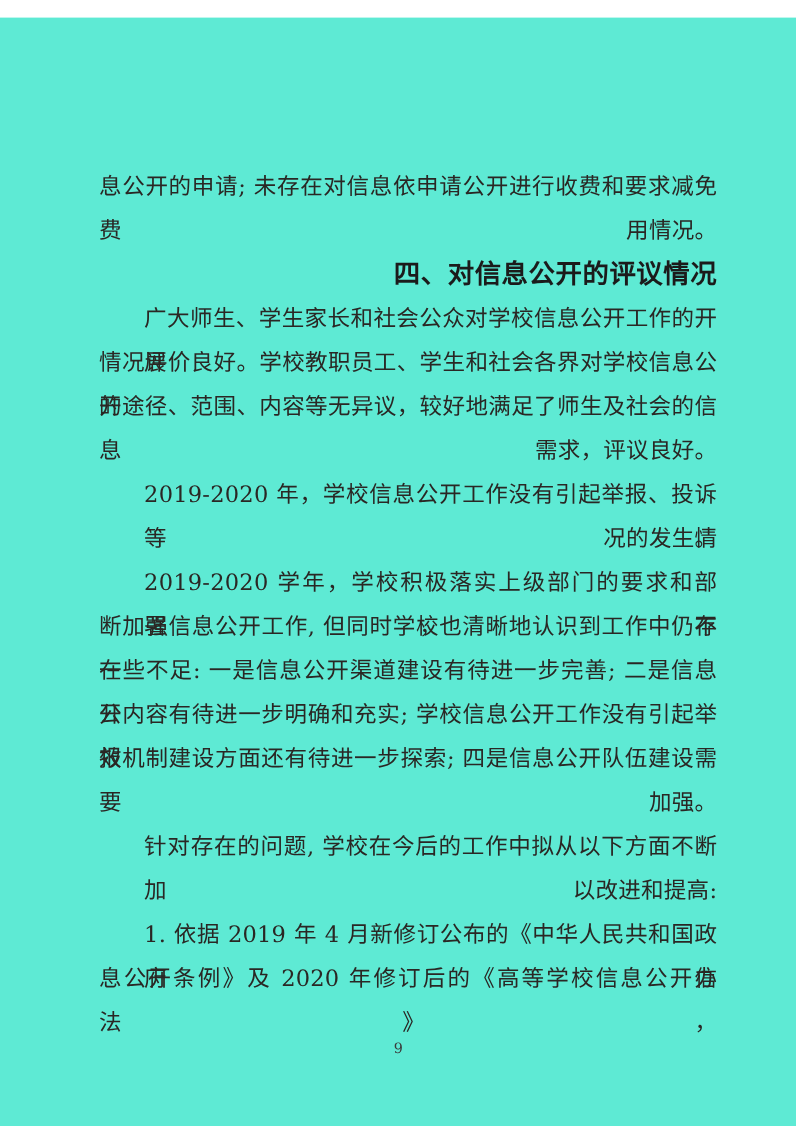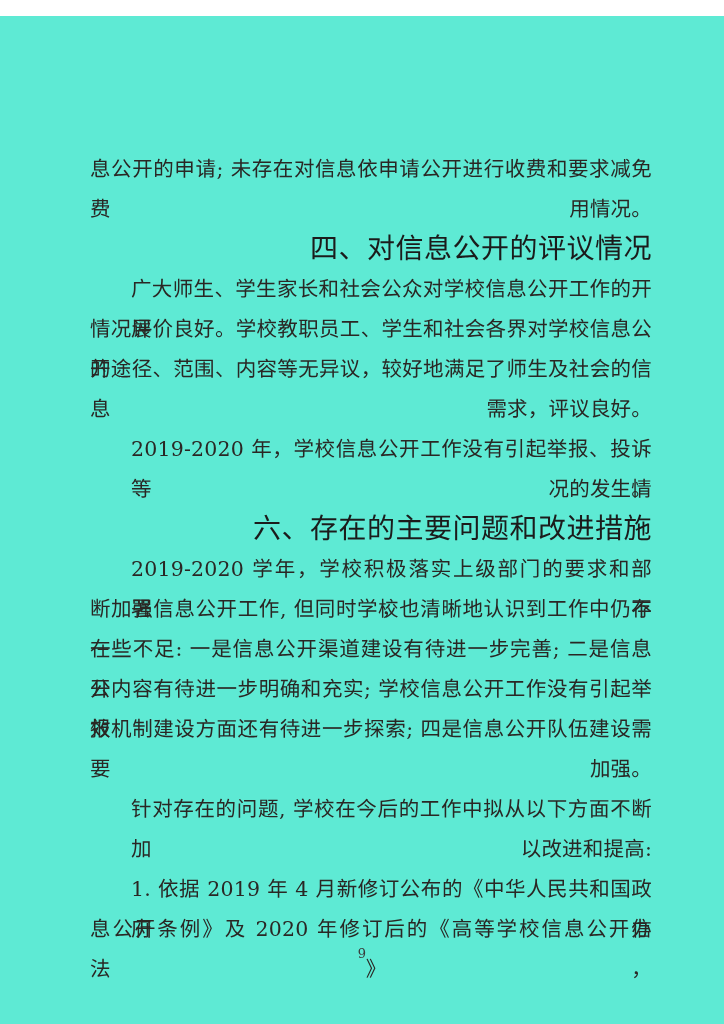--- a/index.html
+++ b/index.html
@@ -45,22 +45,22 @@
   
   .line.body {
     font-family: "DejaVu Serif", "Liberation Serif", serif;
     font-weight: 400;
     color: #2a2724;
   }
 
   
   .line.heading {
     font-family: "DejaVu Sans", "Liberation Sans", sans-serif;
-    font-weight: 400;
-    font-size: 28px;
+    font-weight: 700;
+    font-size: 24px;
     color: #1b1b1b;
     letter-spacing: 0.5px;
   }
 
   
   .line.justify {
     text-align: justify;
     text-align-last: justify;
     white-space: normal;
     display: block;
@@ -89,21 +89,20 @@
   <div class="page-body" id="text-body">
       <div class="line body justify">息公开的申请; 未存在对信息依申请公开进行收费和要求减免费</div>
       <div class="line body">用情况。</div>
       <div class="line heading indent2">四、对信息公开的评议情况</div>
       <div class="line body justify indent2">广大师生、学生家长和社会公众对学校信息公开工作的开展</div>
       <div class="line body justify">情况评价良好。学校教职员工、学生和社会各界对学校信息公开</div>
       <div class="line body justify">的途径、范围、内容等无异议，较好地满足了师生及社会的信息</div>
       <div class="line body">需求，评议良好。</div>
       <div class="line body justify indent2">2019-2020 年，学校信息公开工作没有引起举报、投诉等情</div>
       <div class="line body">况的发生。</div>
-      <div class="line heading indent2">六、存在的主要问题和改进措施</div>
       <div class="line body justify indent2">2019-2020 学年，学校积极落实上级部门的要求和部署，不</div>
       <div class="line body justify">断加强信息公开工作, 但同时学校也清晰地认识到工作中仍存在</div>
       <div class="line body justify">一些不足: 一是信息公开渠道建设有待进一步完善; 二是信息公</div>
       <div class="line body justify">开内容有待进一步明确和充实; 学校信息公开工作没有引起举报</div>
       <div class="line body justify">效机制建设方面还有待进一步探索; 四是信息公开队伍建设需要</div>
       <div class="line body">加强。</div>
       <div class="line body justify indent2">针对存在的问题, 学校在今后的工作中拟从以下方面不断加</div>
       <div class="line body">以改进和提高:</div>
       <div class="line body justify indent2">1. 依据 2019 年 4 月新修订公布的《中华人民共和国政府信</div>
       <div class="line body justify">息公开条例》及 2020 年修订后的《高等学校信息公开办法》，</div>

